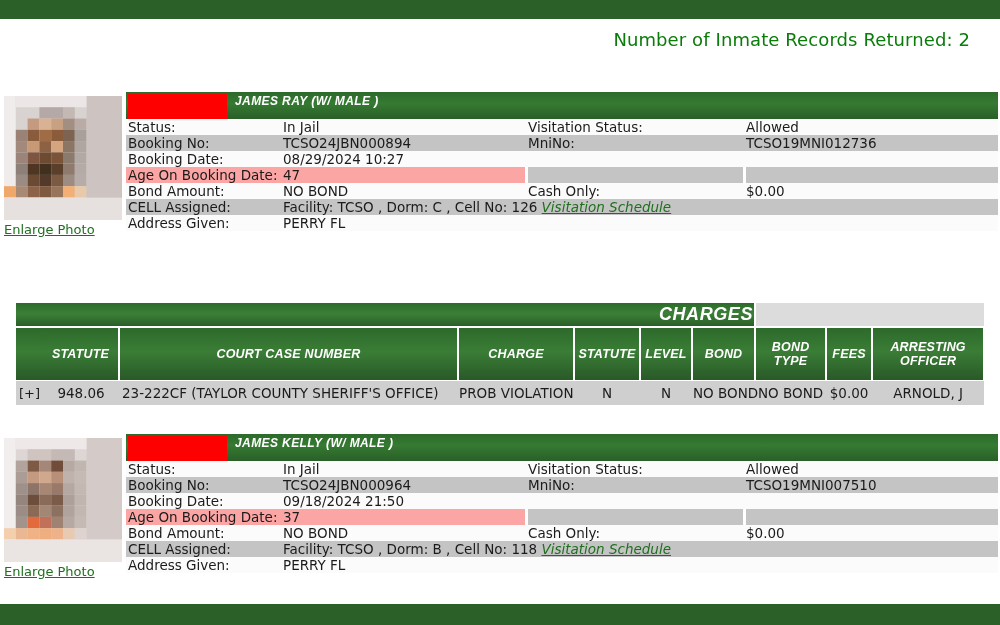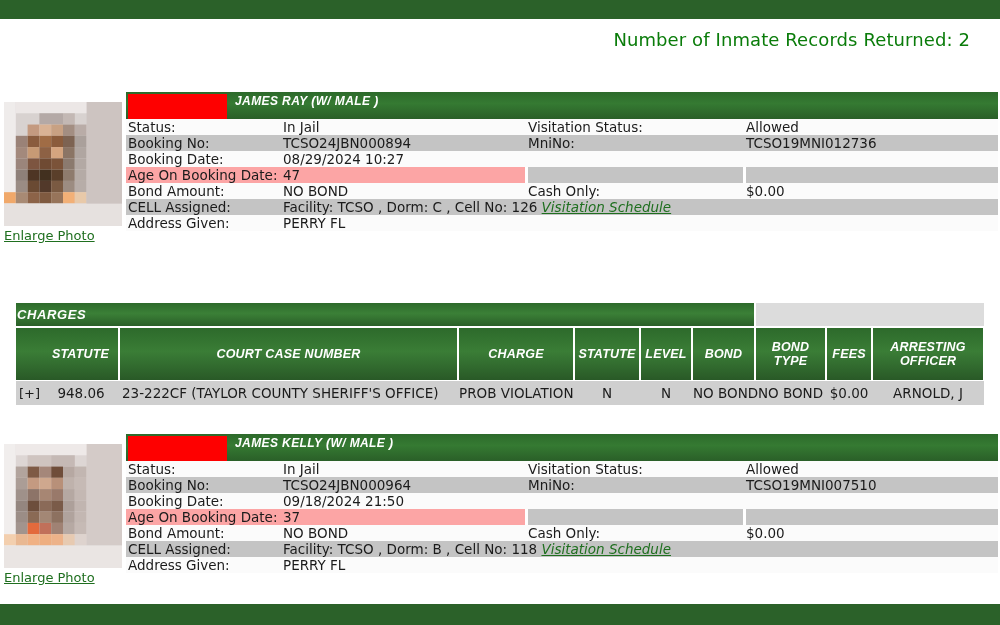--- a/index.html
+++ b/index.html
@@ -51,21 +51,21 @@
     left: 0;
     width: 1000px;
   }
   .record.r1 { top: 90px; }
   .record.r2 { top: 432px; }
 
   
   .photo-col {
     position: absolute;
     left: 4px;
-    top: 12px;
+    top: 6px;
     width: 98px;
   }
   .mug {
     width: 118px;
     height: 124px;
     display: block;
     background: #cfc7c5;
     image-rendering: pixelated;
   }
   .enlarge-link {
@@ -163,24 +163,24 @@
   .charges col.h5  { width: 66px; }
   .charges col.h6  { width: 52px; }
   .charges col.h7  { width: 63px; }
   .charges col.h8  { width: 71px; }
   .charges col.h9  { width: 46px; }
   .charges col.h10 { width: 112px; }
 
   .charges .title-cell {
     background: linear-gradient(to bottom,#2d6a2b 0%,#3b8037 45%,#2a5f28 100%);
     color: #ffffff;
-    font-size: 13px;
+    font-size: 18px;
     font-weight: bold;
     font-style: italic;
-    text-align: left;
+    text-align: right;
     height: 21px;
     letter-spacing: 0.6px;
     border-right: 2px solid #ffffff;
   }
   .charges .title-pad {
     background: #dcdcdc;
     height: 21px;
   }
   .charges th {
     background: linear-gradient(to bottom,#2d6a2b 0%,#3a7d36 45%,#295927 100%);

